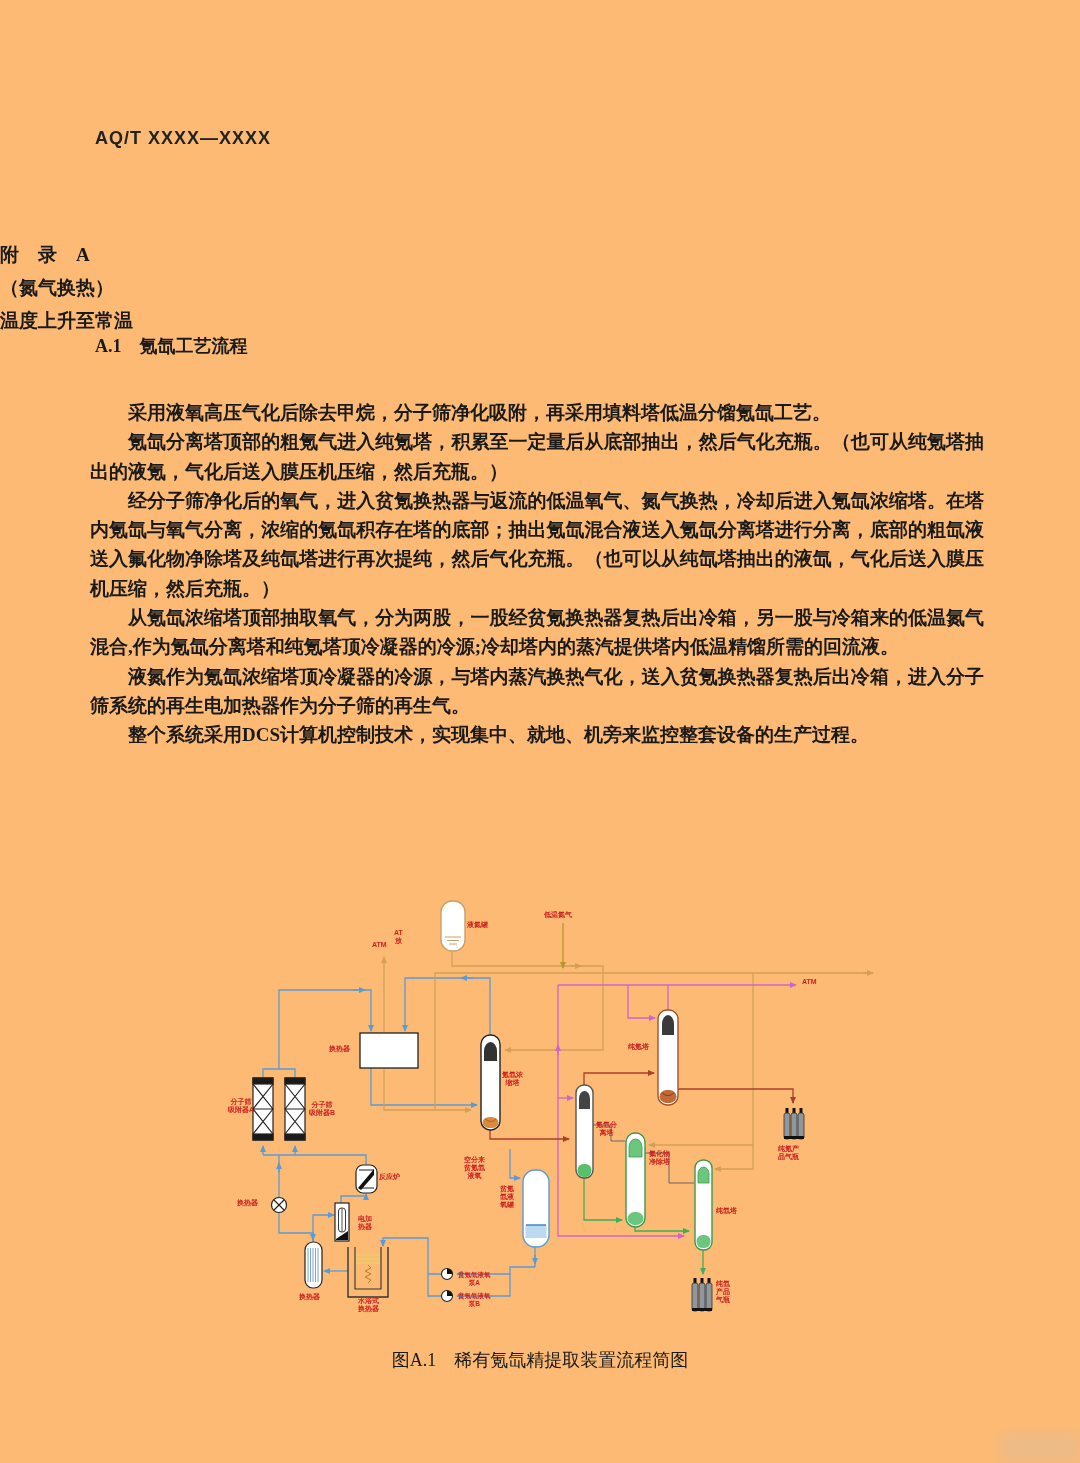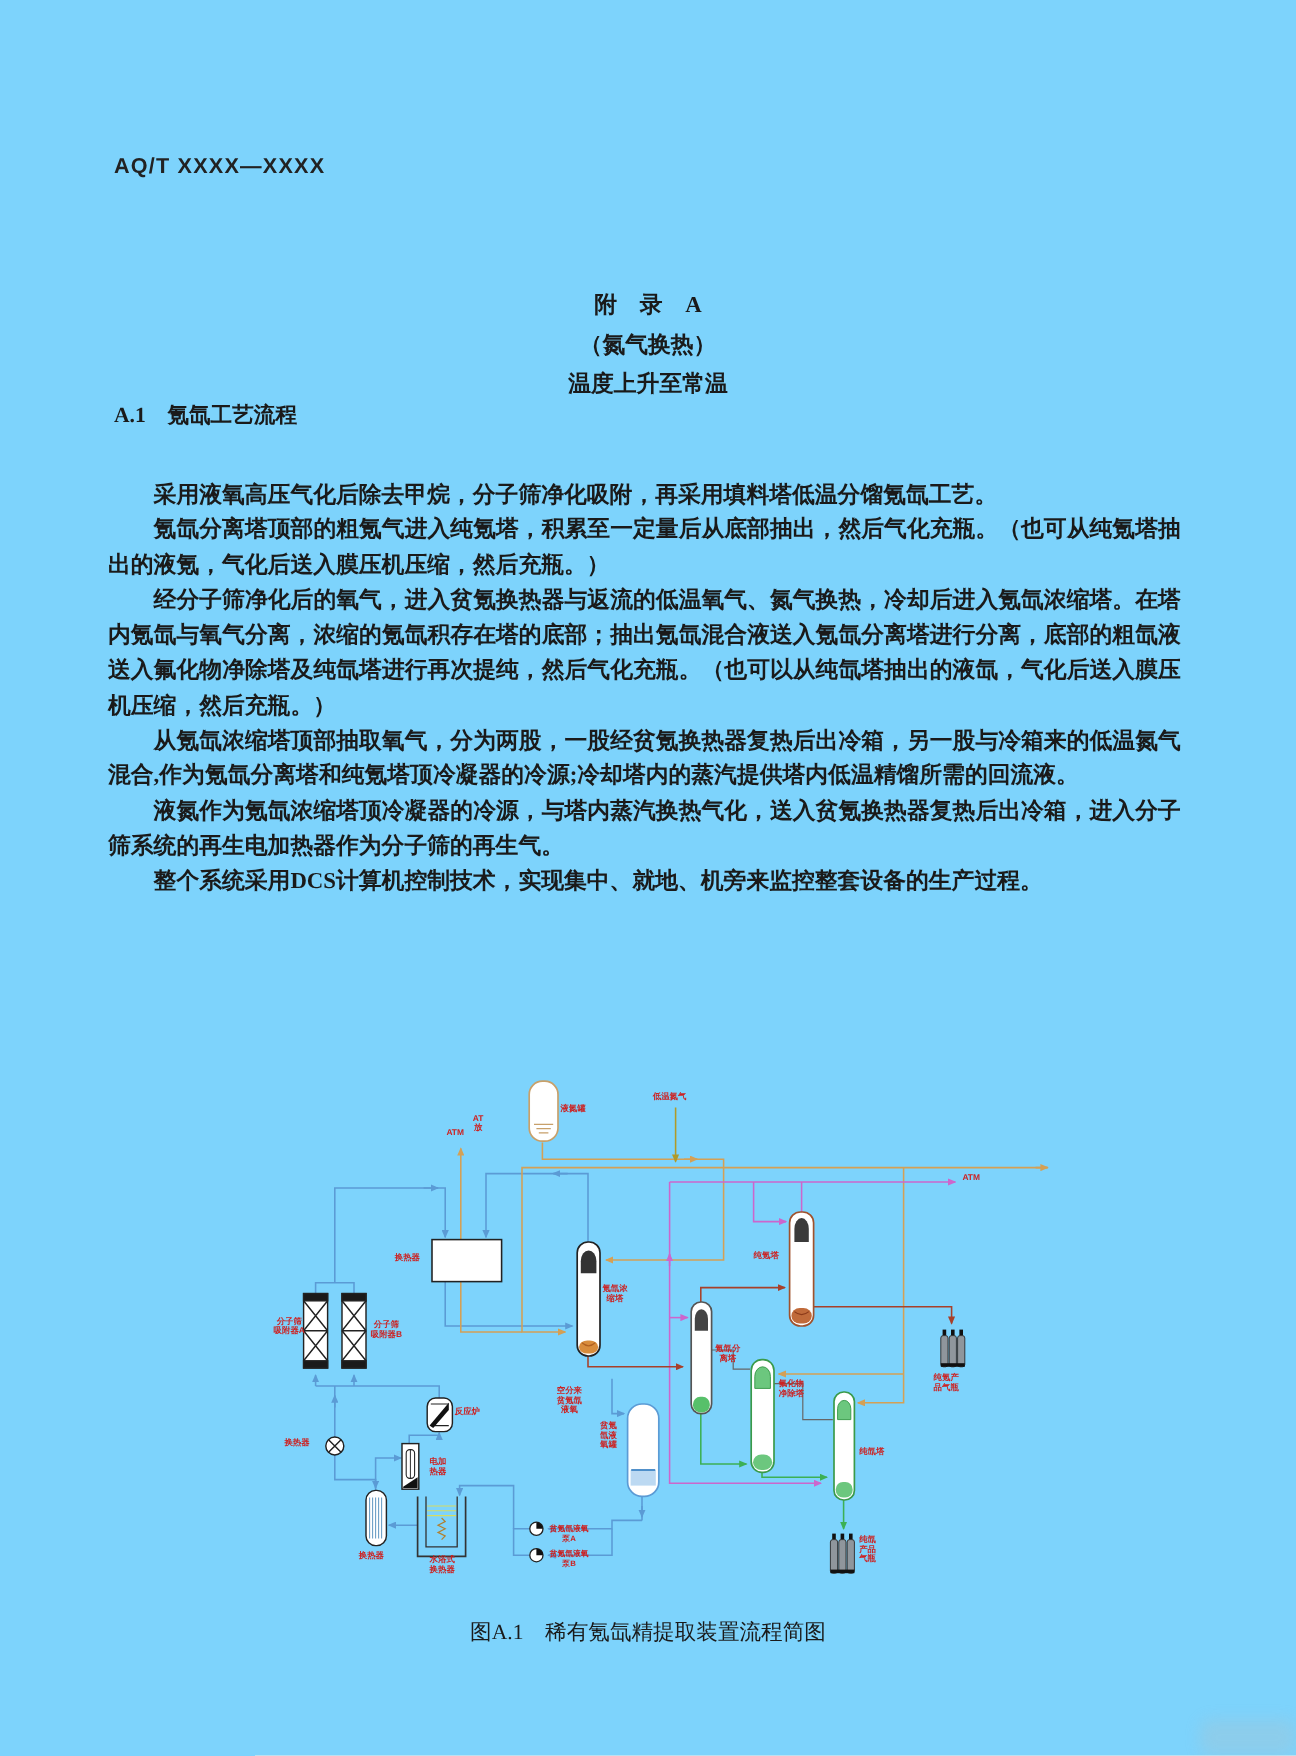--- a/index.html
+++ b/index.html
@@ -1,20 +1,20 @@
 <!DOCTYPE html>
 <html><head>
 <meta charset="utf-8">
 <style>
   html,body{margin:0;padding:0;background:#e8e8e8;}
-  #page{position:relative;width:1080px;height:1463px;background:#7dd3fc;overflow:hidden;
+  #page{position:relative;width:1080px;height:1463px;background:#fdba74;overflow:hidden;
         font-family:"Liberation Serif","DejaVu Serif",serif;color:#1a1a1a;}
   .doc-header{position:absolute;left:95px;top:128px;font-family:"Liberation Sans","DejaVu Sans",sans-serif;
         font-weight:bold;font-size:18px;letter-spacing:1px;color:#222;}
-  .title-block{position:absolute;left:0;top:238px;width:1080px;text-align:center;font-weight:bold;}
+  .title-block{position:absolute;left:0;top:238px;width:1080px;font-weight:bold;}
   .title-line{font-size:19px;line-height:33px;}
   .section-heading{position:absolute;left:95px;top:334px;font-weight:bold;font-size:18px;}
   .body-text{position:absolute;left:90px;top:398px;width:894px;font-size:19px;line-height:29.3px;
         text-align:justify;font-weight:bold;}
   .body-text p{margin:0;text-indent:2em;}
   .figure-caption{position:absolute;left:0;top:1348px;width:1080px;text-align:center;font-weight:normal;font-size:18px;}
   .page-number{position:absolute;left:119px;top:1477px;font-size:20px;color:#444;}
   .smudge{position:absolute;right:0;bottom:0;width:80px;height:30px;background:#bdbdbd;opacity:.25;
         filter:blur(6px);border-radius:8px;}
   

